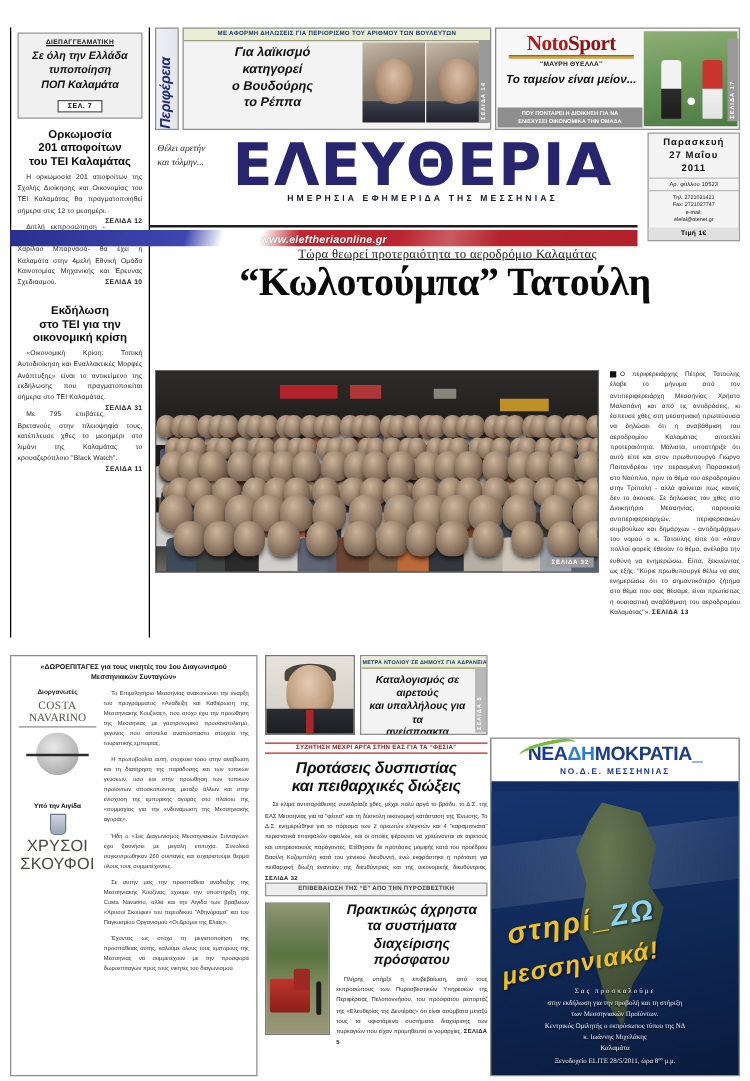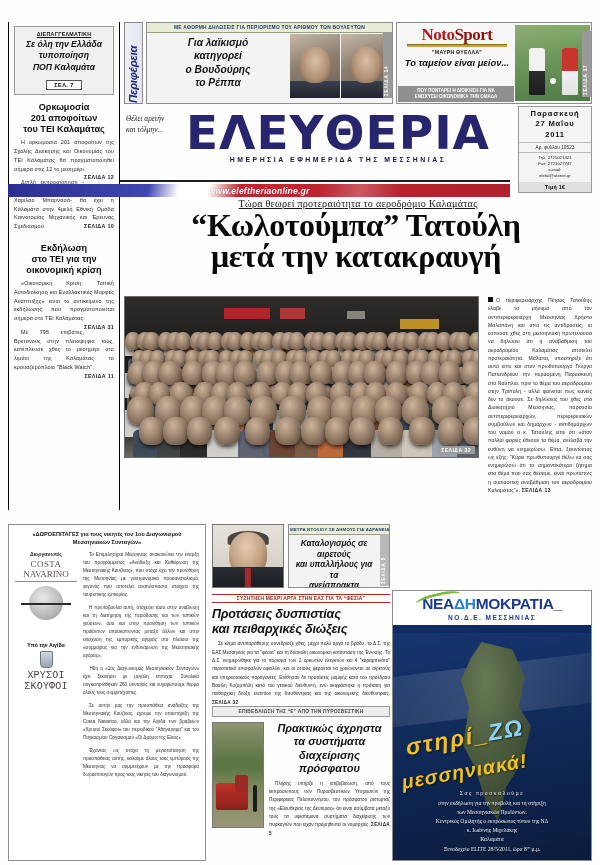--- a/index.html
+++ b/index.html
@@ -415,22 +415,22 @@
     width: 50px; height: 2px; background: #2c2c2c;
   }
   .ad-brand .lbl2 { font-size: 5.2px; font-weight: bold; margin: 22px 0 3px 0; }
   .cup {
     width: 13px; height: 17px; margin: 0 auto 2px auto;
     background: linear-gradient(180deg,#cfd6df,#9aa6b6);
     border: 1px solid #6d7787;
     border-radius: 1px 1px 4px 4px;
   }
   .skoufoi {
-    font-family: Liberation Mono, monospace;
-    font-size: 10px; color: #4a463f; line-height: 1.12; letter-spacing: .2px;
+    font-family: Liberation Sans, sans-serif;
+    font-size: 13px; color: #4a463f; line-height: 1.12; letter-spacing: .2px;
   }
   .ad-copy { flex: 1; font-size: 4.6px; line-height: 1.74; text-align: justify; color: #2a2a2a; }
   .ad-copy p { margin-bottom: 5px; text-indent: 6px; }
 
   .mid-col { position: absolute; left: 204px; top: 0; width: 178px; bottom: 0; }
   .portrait {
     position: absolute; left: 0; top: 0;
     width: 72px; height: 64px;
     border: 1px solid #777;
     background: linear-gradient(175deg,#e7e3dc 0%, #cfc9bf 100%);
@@ -473,21 +473,21 @@
     text-align: center; line-height: 1.28; color: #111; padding: 4px 12px 0 2px;
   }
 
   .art2 { position: absolute; left: 0; right: 0; top: 70px; }
   .art2-band {
     border-top: 1px solid #b02a2a; border-bottom: 1px solid #b02a2a;
     font-size: 4.9px; font-weight: bold; color: #8f1f1f;
     letter-spacing: .2px; text-align: center; padding: 1px 0; background: #fdfafa;
   }
   .art2-head {
-    font-size: 12.6px; font-weight: bold; font-style: italic;
+    text-align: center; font-size: 12.6px; font-weight: bold; font-style: italic;
     line-height: 1.2; color: #111; margin: 4px 0 3px 0; letter-spacing: -.2px;
   }
   .art2-body { font-size: 4.7px; line-height: 1.78; text-align: justify; color: #242424; text-indent: 6px; }
   .art2-body .sel { font-weight: bold; letter-spacing: .3px; }
 
   .art3 { position: absolute; left: 0; right: 0; top: 182px; }
   .art3-band {
     border: 1px solid #999; background: #eeeeee;
     font-size: 4.9px; font-weight: bold; color: #4a4a4a;
     letter-spacing: .2px; text-align: center; padding: 2px 0;
@@ -718,21 +718,20 @@
         <div>elefal@otenet.gr</div>
       </div>
       <div class="d4">Τιμή 1€</div>
     </div>
   </div>
 
   <div class="lead">
     <div class="lead-kicker">Τώρα θεωρεί προτεραιότητα το αεροδρόμιο Καλαμάτας</div>
     <div class="lead-head">
       <span>“Κωλοτούμπα” Τατούλη</span>
-      <span class="l2">μετά την κατακραυγή</span>
     </div>
   </div>
 
   <div class="story-cols">
     <div class="photo-main">
       <div class="crowd">
         <div class="backwall"></div>
         <div class="sign1"></div>
         <div class="sign2"></div>
         <div class="sign3"></div>

